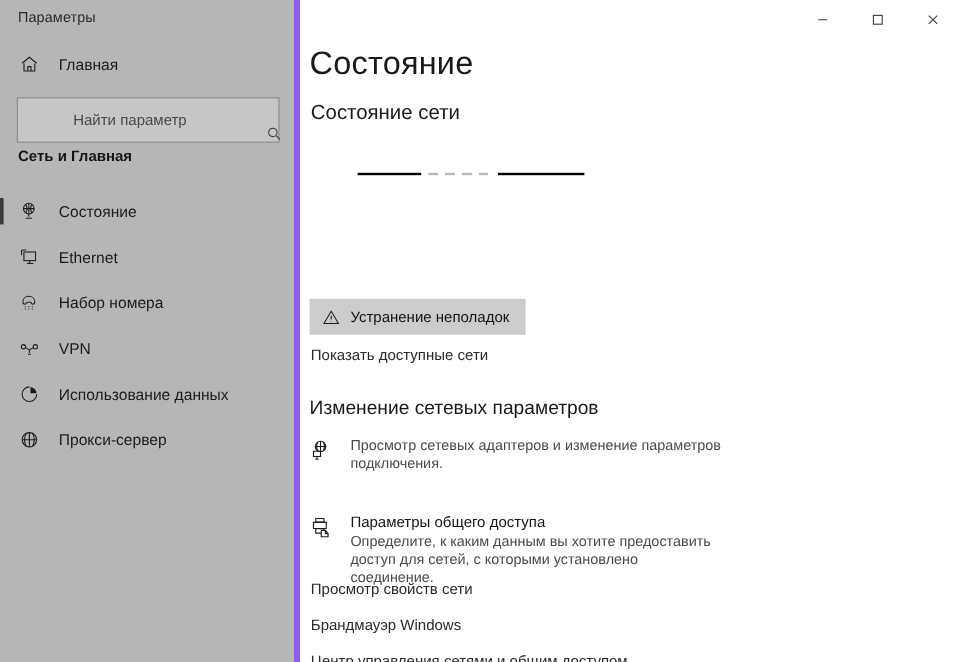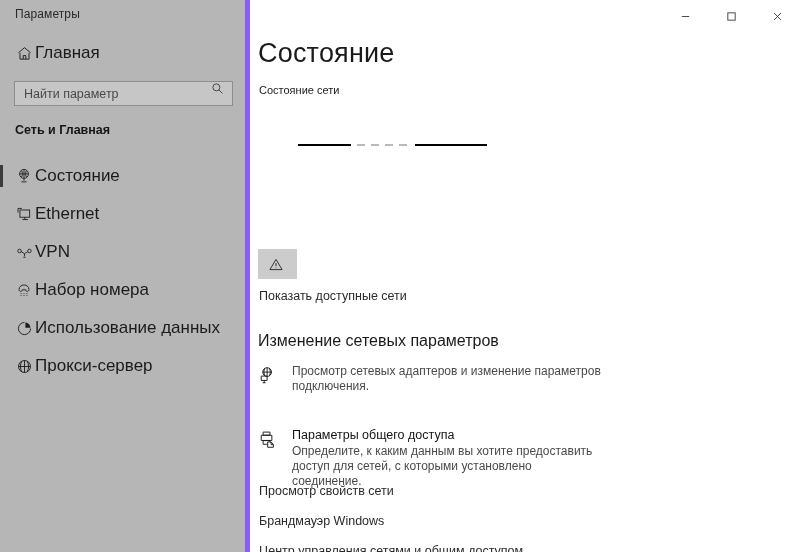--- a/index.html
+++ b/index.html
@@ -54,46 +54,48 @@
   .nav-row .ico {
     width: 22px;
     height: 20px;
     flex: 0 0 22px;
     display: flex;
     align-items: center;
     justify-content: center;
     color: #1d1d1d;
   }
   .nav-row .lbl {
-    font-size: 17px;
+    margin-left: 14px;
+    font-size: 13px;
     color: #1b1b1b;
     white-space: nowrap;
   }
   .home-row { margin-top: 34px; }
   .selbar {
     position: absolute;
     left: 0;
     top: 8px;
     width: 3px;
     height: 22px;
     background: #3b3b3b;
   }
 
   
   .search-wrap {
     position: absolute;
     left: 14px;
     top: 81px;
     width: 219px;
-    height: 25px;
+    height: 38px;
     background: #c6c6c6;
     border: 1px solid #8d8d8d;
     box-sizing: border-box;
     display: flex;
-    align-items: flex-start;
+    align-items: flex-end;
+    padding-left: 37px;
   }
   .search-wrap input {
     border: 0;
     outline: 0;
     background: transparent;
     font-family: "Liberation Sans", sans-serif;
     font-size: 12.5px;
     color: #2b2b2b;
     padding: 0 0 0 9px;
     width: 182px;
@@ -154,21 +156,21 @@
     top: 38px;
     font-size: 27px;
     font-weight: 300;
     color: #1a1a1a;
     letter-spacing: .2px;
   }
   .section-sub {
     position: absolute;
     left: 9px;
     top: 84px;
-    font-size: 11px;
+    font-size: 17px;
     color: #1a1a1a;
   }
 
   
   .netdiag {
     position: absolute;
     left: 40px;
     top: 138px;
     width: 210px;
     height: 14px;
@@ -304,45 +306,45 @@
             <rect x="4.4" y="3.4" width="11" height="8.2"></rect>
             <path d="M7.2 14.2 H13.4 M9.9 11.6 V14.2"></path>
             <path d="M2.2 1.6 V6.4 M2.2 1.6 H6.6"></path>
           </svg>
         </span>
         <span class="lbl">Ethernet</span>
       </div>
 
       <div class="nav-row">
         <span class="ico">
+          <svg width="16" height="15" viewBox="0 0 18 17" fill="none" stroke="currentColor" stroke-width="1">
+            <path d="M3.4 7.4 C3.4 4.2 5.9 2.2 9 2.2 C12.1 2.2 14.6 4.2 14.6 7.4"></path>
+            <path d="M3.4 7.4 C3.4 9 4.4 9.6 5.4 9.6 C6.4 9.6 6.9 8.8 6.9 7.8 M14.6 7.4 C14.6 9 13.6 9.6 12.6 9.6 C11.6 9.6 11.1 8.8 11.1 7.8"></path>
+            <path d="M6.9 7.8 H11.1"></path>
+            <path d="M5.2 12 h1 M8.5 12 h1 M11.8 12 h1 M5.2 14.2 h1 M8.5 14.2 h1 M11.8 14.2 h1"></path>
+          </svg>
+        </span>
+        <span class="lbl">Набор номера</span>
+      </div>
+
+      <div class="nav-row">
+        <span class="ico">
           <svg width="17" height="13" viewBox="0 0 20 14" fill="none" stroke="currentColor" stroke-width="1">
             <circle cx="4.2" cy="5.2" r="2.1"></circle>
             <circle cx="15.8" cy="5.2" r="2.1"></circle>
             <path d="M6.2 6.1 L10 8.4 L13.8 6.1"></path>
             <path d="M10 8.4 V11.4"></path>
             <path d="M8.6 12.6 h2.8"></path>
           </svg>
         </span>
         <span class="lbl">VPN</span>
       </div>
 
       <div class="nav-row">
         <span class="ico">
-          <svg width="16" height="15" viewBox="0 0 18 17" fill="none" stroke="currentColor" stroke-width="1">
-            <path d="M3.4 7.4 C3.4 4.2 5.9 2.2 9 2.2 C12.1 2.2 14.6 4.2 14.6 7.4"></path>
-            <path d="M3.4 7.4 C3.4 9 4.4 9.6 5.4 9.6 C6.4 9.6 6.9 8.8 6.9 7.8 M14.6 7.4 C14.6 9 13.6 9.6 12.6 9.6 C11.6 9.6 11.1 8.8 11.1 7.8"></path>
-            <path d="M6.9 7.8 H11.1"></path>
-            <path d="M5.2 12 h1 M8.5 12 h1 M11.8 12 h1 M5.2 14.2 h1 M8.5 14.2 h1 M11.8 14.2 h1"></path>
-          </svg>
-        </span>
-        <span class="lbl">Набор номера</span>
-      </div>
-
-      <div class="nav-row">
-        <span class="ico">
           <svg width="15" height="15" viewBox="0 0 16 16" fill="none" stroke="currentColor" stroke-width="1">
             <path d="M8 1.5 A6.5 6.5 0 1 0 14.5 8"></path>
             <path d="M8.9 1.6 A6.5 6.5 0 0 1 14.4 7.1 L8.9 7.1 Z" fill="currentColor" stroke="none"></path>
           </svg>
         </span>
         <span class="lbl">Использование данных</span>
       </div>
 
       <div class="nav-row">
         <span class="ico">
@@ -393,20 +395,21 @@
       <span class="line-solid" style="left:125px;width:72px;"></span>
     </div>
 
     <div class="trouble-btn">
       <span class="glyph">
         <svg width="14" height="13" viewBox="0 0 16 15" fill="none" stroke="currentColor" stroke-width="1">
           <path d="M8 1.6 L15 13.4 H1 Z"></path>
           <path d="M8 5.8 V9.4 M8 11.1 V11.8"></path>
         </svg>
       </span>
+      <span class="txt">Устранение неполадок</span>
     </div>
 
     <div class="plain-link" style="top:289px;">Показать доступные сети</div>
 
     <div class="h2">Изменение сетевых параметров</div>
 
     <div class="setting-item" style="top:364px;">
       <span class="s-ico">
         <svg width="19" height="19" viewBox="0 0 20 20" fill="none" stroke="currentColor" stroke-width="1">
           <circle cx="9.6" cy="6.4" r="4.6"></circle>

